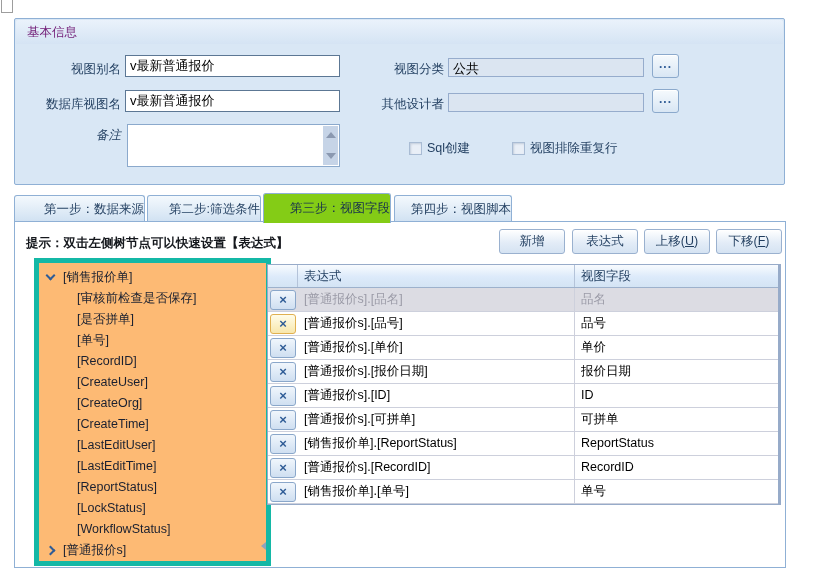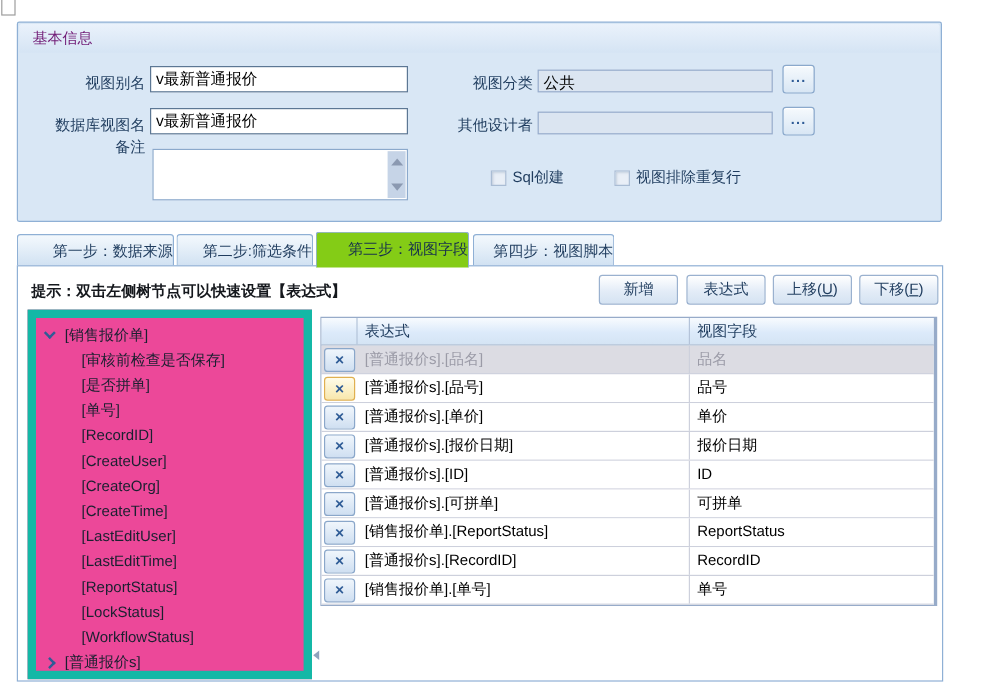--- a/index.html
+++ b/index.html
@@ -47,22 +47,22 @@
   
   .step-panel { left:14px; top:221px; width:772px; height:347px; background:#fff;
     border:1px solid #8fb0d5; z-index:3; }
   .hint { left:11px; top:13px; font-weight:bold; color:#15181d; }
   .act-btn { top:7px; width:66px; height:25px; border:1px solid #9ab1cf; border-radius:3px;
     background:linear-gradient(#ffffff,#e3ecf7 55%,#d5e3f2); box-shadow:inset 0 1px 0 #fff;
     color:#1f3c5e; text-align:center; line-height:23px; cursor:default; }
   .accel { text-decoration:underline; }
 
   
-  .tree { left:8px; top:36px; width:237px; height:308px; background:#ec4899;
-    border:7px solid #14b8a6; overflow:hidden; padding-top:4px; }
+  .tree { left:19px; top:36px; width:237px; height:308px; background:#fdba74;
+    border:5px solid #14b8a6; overflow:hidden; padding-top:4px; }
   .tree-row { height:21px; line-height:21px; position:relative; color:#1a2030; white-space:nowrap; }
   .tree-root { padding-left:24px; }
   .tree-child { padding-left:38px; }
   .chev { position:absolute; left:8px; top:7px; width:7px; height:7px;
     border:solid #2f5c96; border-width:0 2px 2px 0; }
   .chev-down { transform:rotate(45deg); top:5px; }
   .chev-right { transform:rotate(-45deg); }
   .splitter-arrow { left:246px; top:320px; width:0; height:0;
     border-top:4px solid transparent; border-bottom:4px solid transparent; border-right:5px solid #8fa3bd; }
 
@@ -101,21 +101,21 @@
   <div class="abs txt-ro" style="left:433px;top:39px;width:196px;height:19px;">公共</div>
   <div class="abs browse-btn" style="left:637px;top:35px;width:27px;height:24px;">...</div>
 
   <div class="abs fld-label" style="left:6px;top:77px;width:100px;">数据库视图名</div>
   <input class="abs txt" style="left: 110px; top: 71px; width: 215px; height: 22px;" value="v最新普通报价">
 
   <div class="abs fld-label" style="left:326px;top:77px;width:103px;">其他设计者</div>
   <div class="abs txt-ro" style="left:433px;top:74px;width:196px;height:19px;"></div>
   <div class="abs browse-btn" style="left:637px;top:70px;width:27px;height:24px;">...</div>
 
-  <div class="abs fld-label" style="left:6px;top:96px;width:100px;">备注</div>
+  <div class="abs fld-label" style="left:6px;top:108px;width:100px;font-style:italic;">备注</div>
   <div class="abs remark-box" style="left:112px;top:105px;width:213px;height:43px;">
     <span></span>
     <div class="remark-scroll">
       <div class="tri-up"></div>
       <div class="tri-down"></div>
     </div>
   </div>
 
   <div class="abs chk-row" style="left:394px;top:121px;">
     <span class="chk-box"></span>

